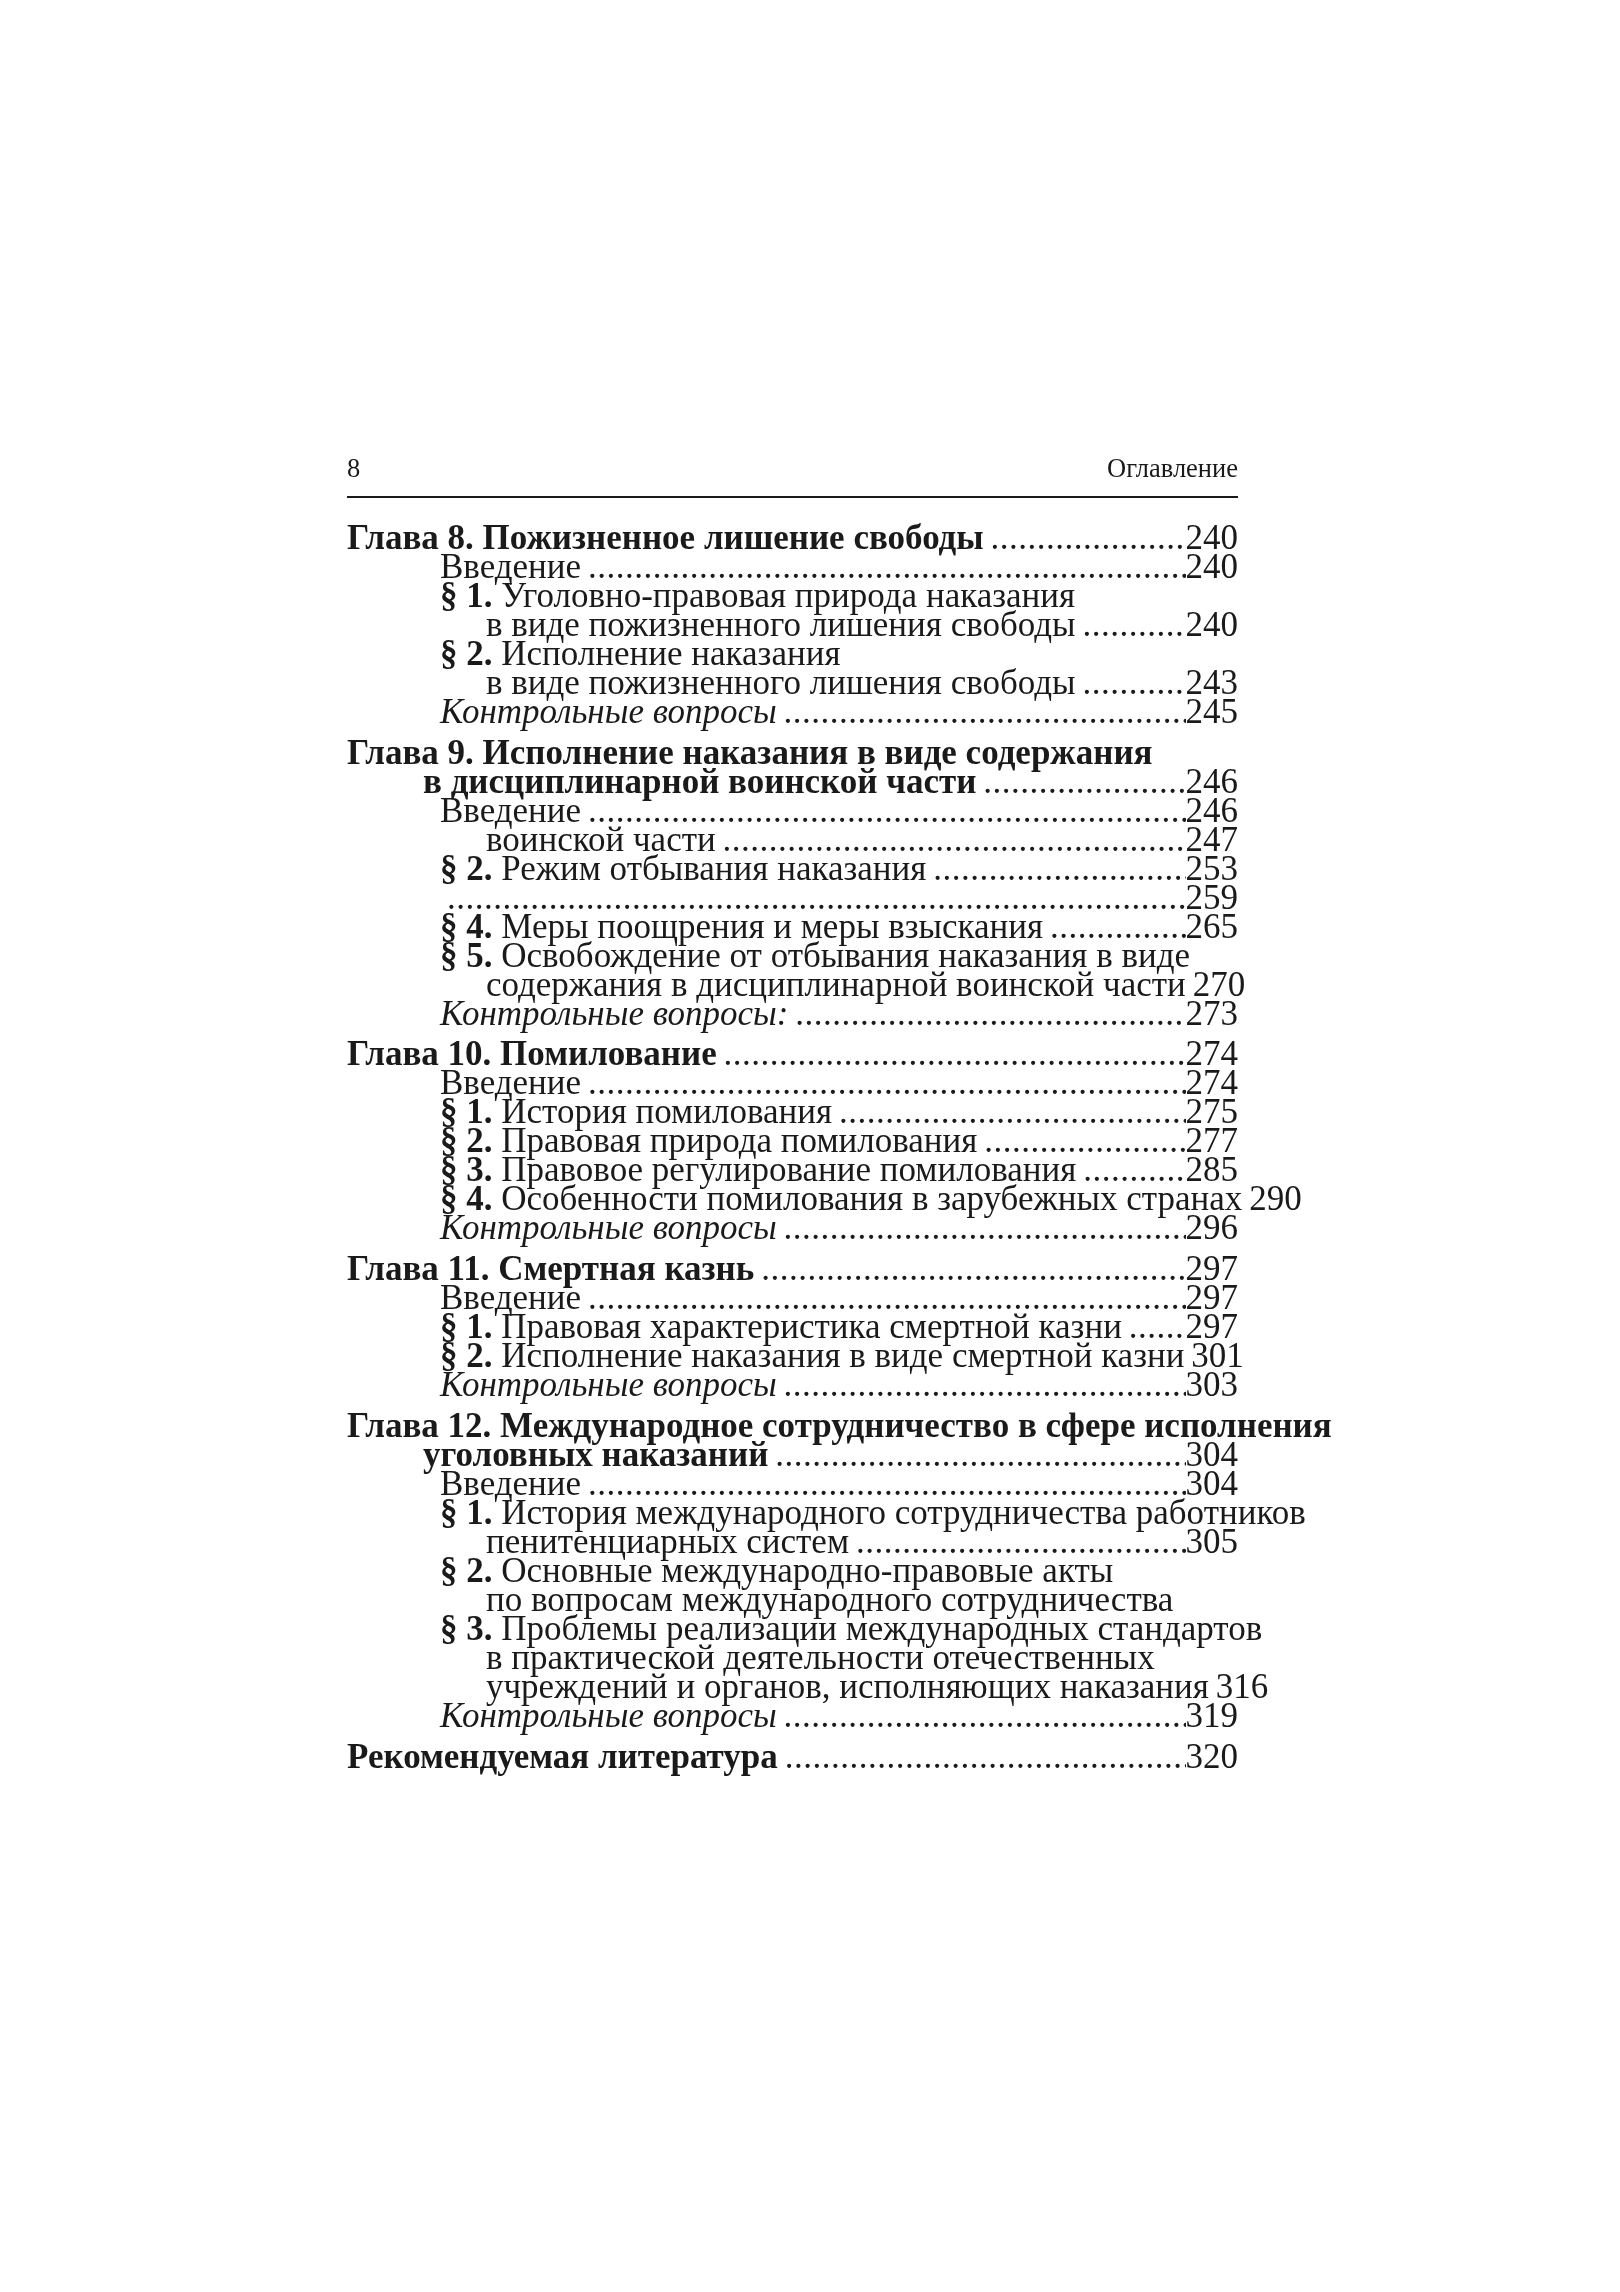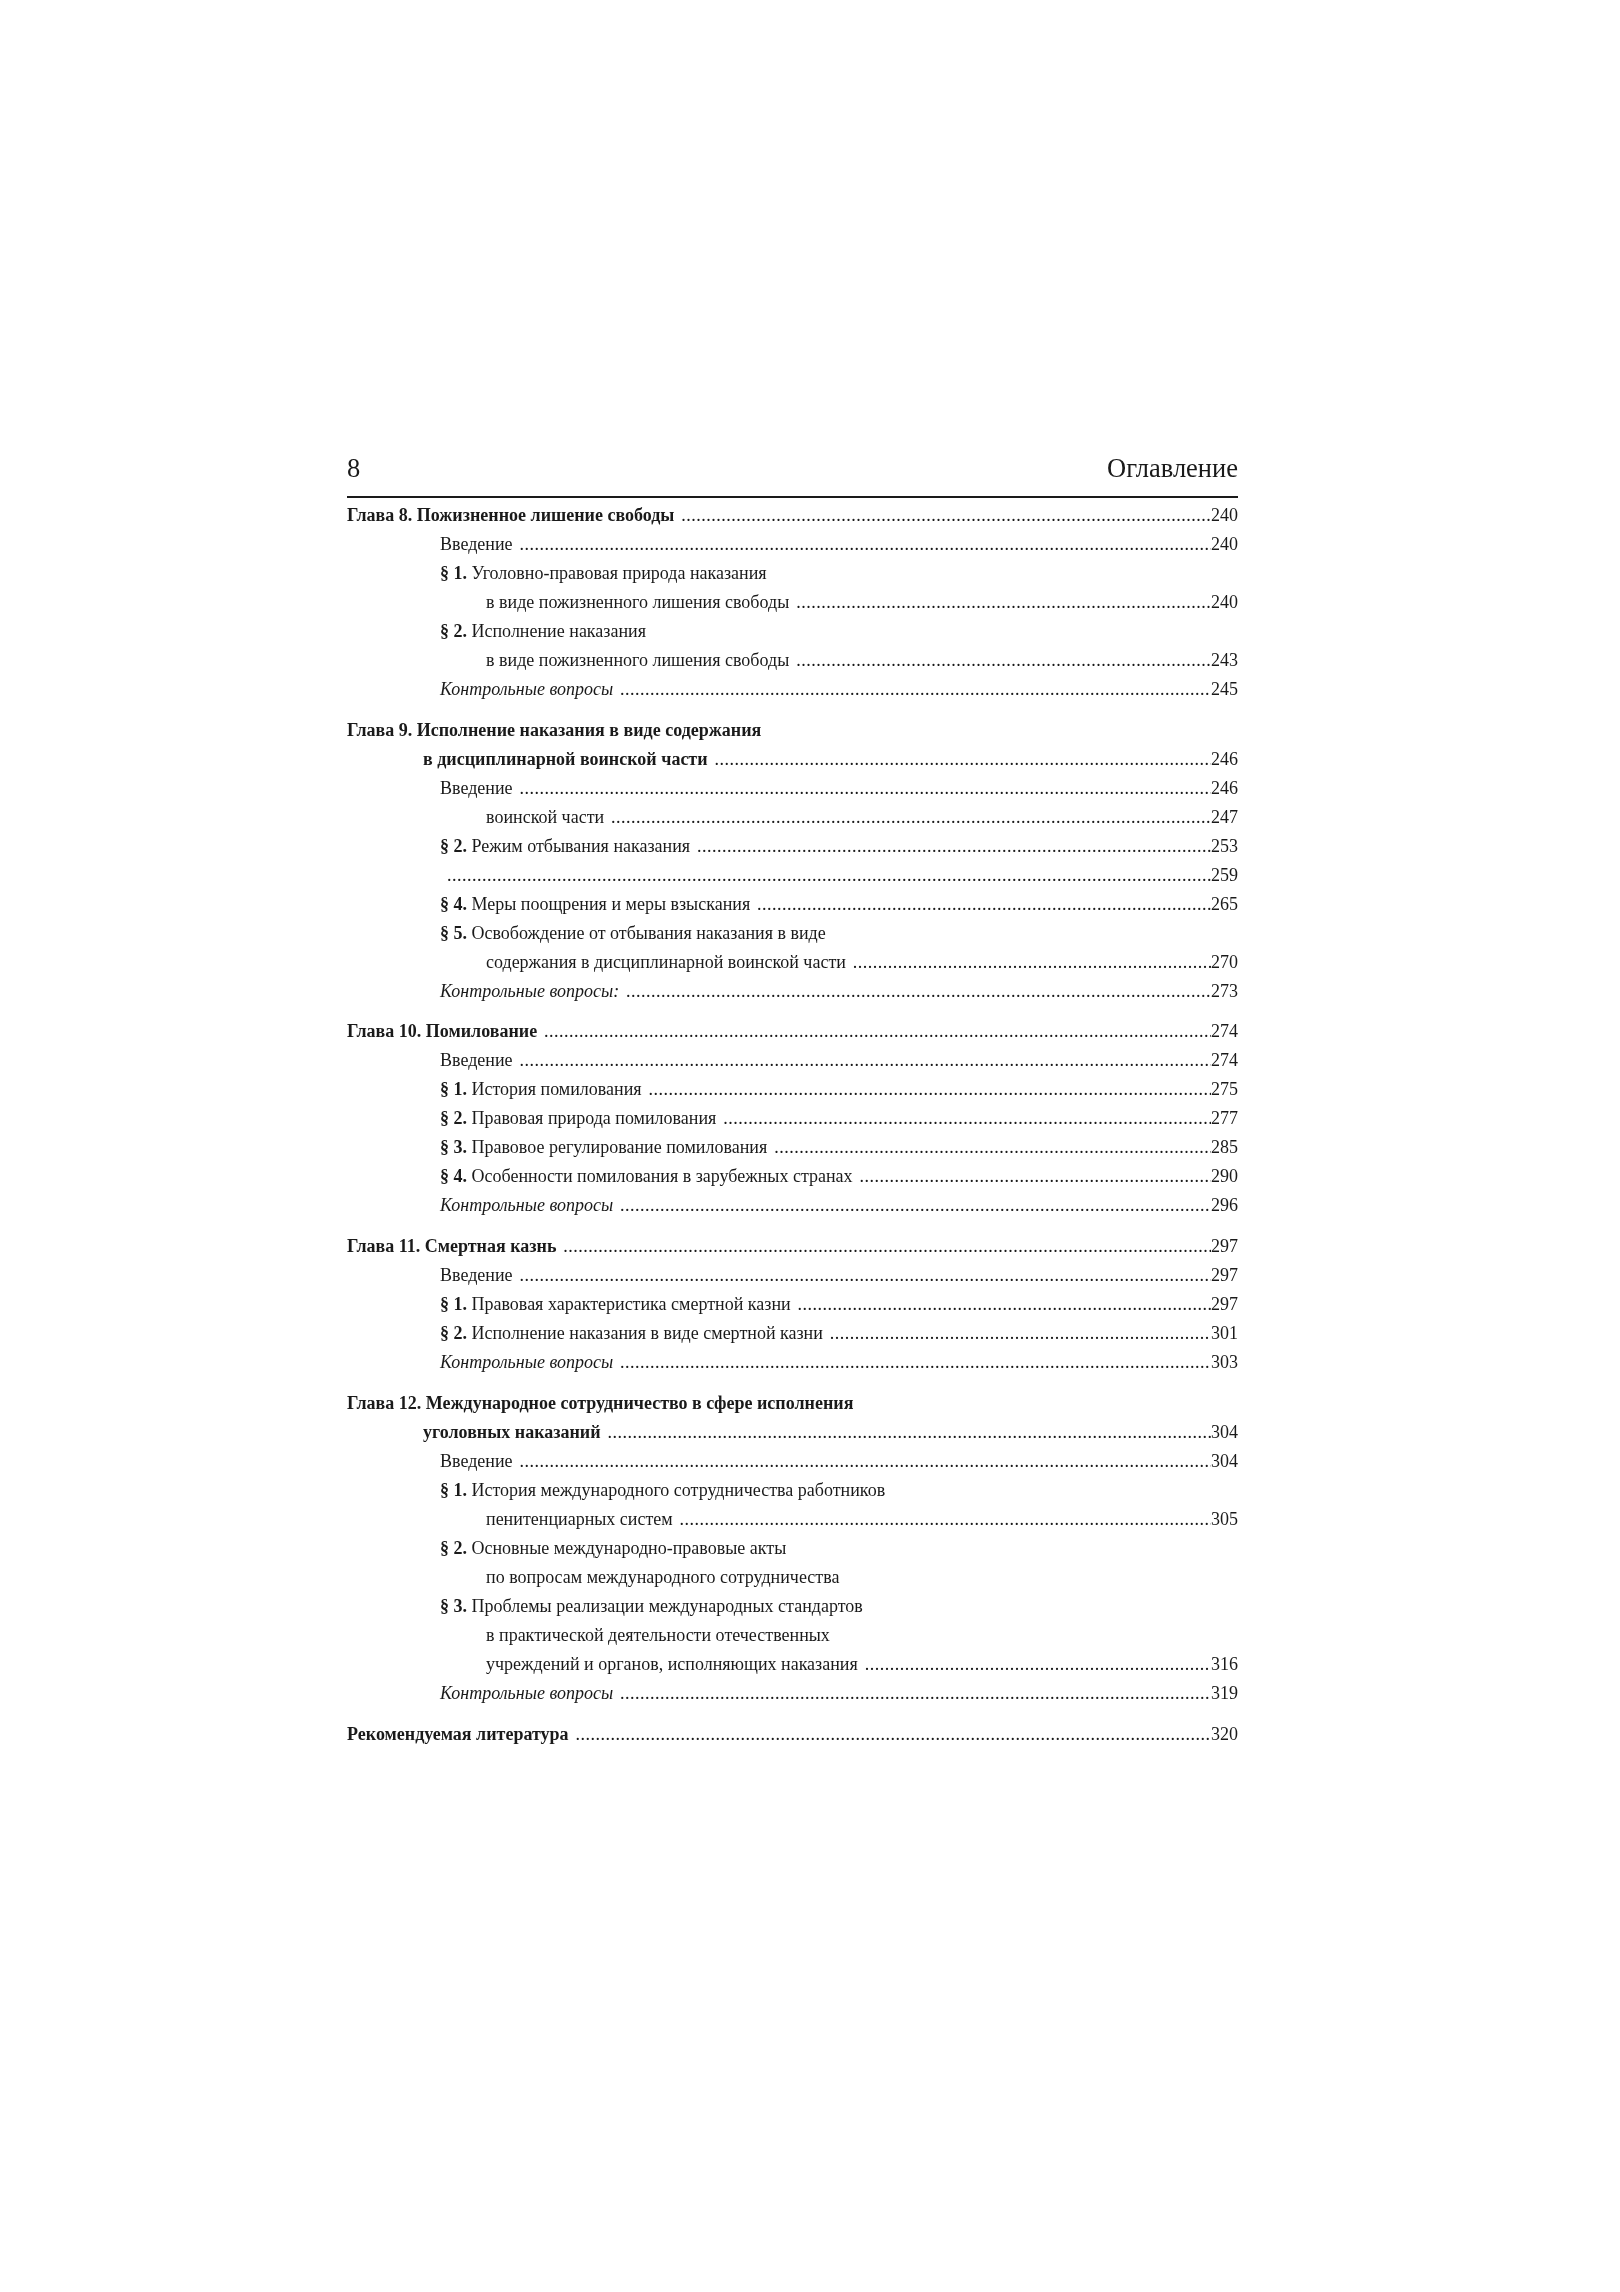--- a/index.html
+++ b/index.html
@@ -23,22 +23,22 @@
   .header {
     display: flex;
     justify-content: space-between;
     align-items: baseline;
     font-size: 26.5px;
     line-height: 31px;
     padding-bottom: 11.8px;
     border-bottom: 2px solid #1a1a1a;
   }
   #toc {
-    margin-top: 3px;
-    font-size: 18px;
+    margin-top: 25px;
+    font-size: 35px;
   }
   .block + .block {
     margin-top: 11.8px;
   }
   .line {
     display: flex;
     align-items: baseline;
     line-height: 29px;
   }
   .ind0 { padding-left: 0; }

